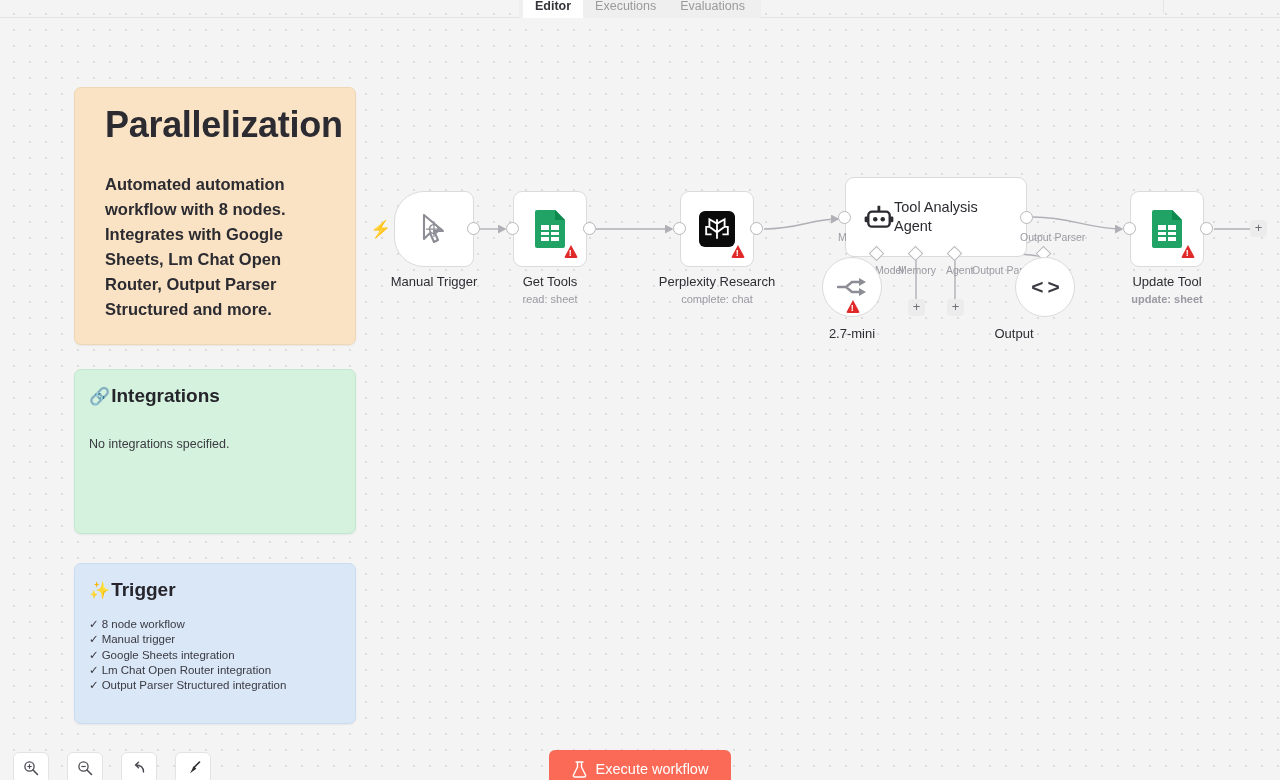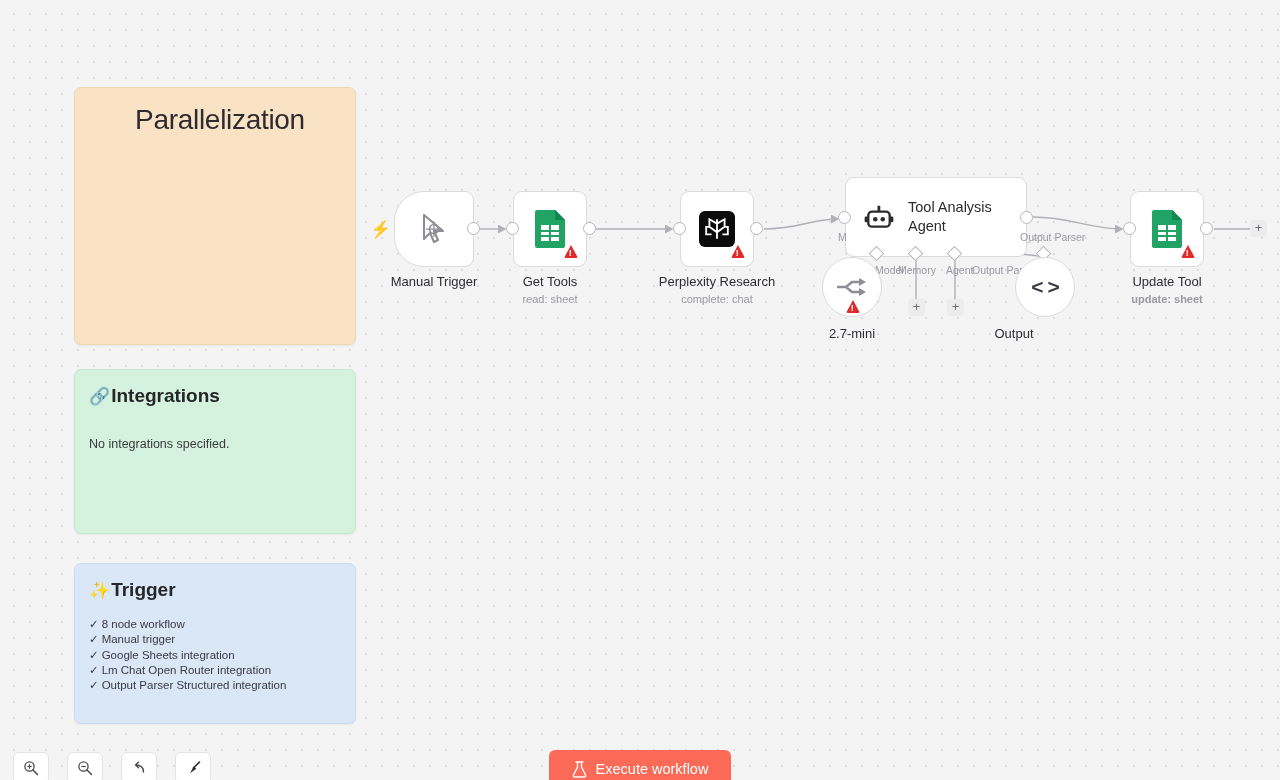--- a/index.html
+++ b/index.html
@@ -70,22 +70,22 @@
     left: 74px; top: 369px; width: 282px; height: 165px;
     background: #d4f2dd; border: 1px solid #c2e8ce;
     padding: 12px 14px;
   }
   .sticky.blue {
     left: 74px; top: 563px; width: 282px; height: 161px;
     background: #dae7f7; border: 1px solid #cadcf2;
     padding: 12px 14px;
   }
   .sticky-h1 {
-    font-size: 28px; font-weight: 400; color: #2b2b31;
-    margin: 0 0 26px 10px; letter-spacing: -0.3px; text-align: center;
+    font-size: 36px; font-weight: 700; color: #2b2b31;
+    margin: 0 0 26px 10px; letter-spacing: -0.3px;
   }
   .sticky-body {
     font-size: 16.5px; font-weight: 700; color: #2b2b31;
     line-height: 25px; margin-left: 10px;
   }
   .sticky-h2 {
     font-size: 19px; font-weight: 700; color: #25252b;
     margin: 3px 0 0 0; display: flex; align-items: center; gap: 1px;
   }
   .sticky-h2 .emoji { font-size: 17px; }
@@ -277,23 +277,33 @@
     <path d="M852,262 C852,250 862,254 877,252" stroke="#b0b0b6" stroke-width="1.4" fill="none"></path>
 
     <path d="M916,256 L916,300" stroke="#b0b0b6" stroke-width="1.4" fill="none"></path>
 
     <path d="M955,256 L955,300" stroke="#b0b0b6" stroke-width="1.4" fill="none"></path>
 
     <path d="M1044,262 C1044,252 1020,256 995,252" stroke="#b0b0b6" stroke-width="1.4" fill="none" stroke-dasharray="0"></path>
     <path d="M1000,250 C1020,248 1035,240 1046,232" stroke="#c9c9ce" stroke-width="1.3" fill="none" stroke-dasharray="4 3"></path>
   </svg>
 
+  <div class="topbar">
+    <div class="topbar-line"></div>
+    <div class="topbar-right-edge"></div>
+    <div class="tabs">
+      <div class="tab active">Editor</div>
+      <div class="tab">Executions</div>
+      <div class="tab">Evaluations</div>
+    </div>
+  </div>
 
   <div class="sticky orange">
     <div class="sticky-h1">Parallelization</div>
+    <div class="sticky-body">Automated automation workflow with 8 nodes. Integrates with Google Sheets, Lm Chat Open Router, Output Parser Structured and more.</div>
   </div>
 
   <div class="sticky green">
     <div class="sticky-h2">
       <span class="emoji">🔗</span>
       <span>Integrations</span>
     </div>
     <div class="sticky-sub">No integrations specified.</div>
   </div>
 
@@ -342,21 +352,21 @@
         <path d="M12,3 L12,21 M12,7 L5,3 L5,10 L2,10 L2,17 L7,17 M12,7 L19,3 L19,10 L22,10 L22,17 L17,17 M5,10 L12,15 L19,10" fill="none" stroke="#ffffff" stroke-width="1.7"></path>
       </svg>
     </div>
     <div class="warn" style="right:8px; bottom:8px;"></div>
   </div>
   <div class="port" style="left:673px; top:222px;"></div>
   <div class="port" style="left:750px; top:222px;"></div>
   <div class="node-caption" style="left:617px; top:274px; width:200px;">Perplexity Research</div>
   <div class="node-sub" style="left:617px; top:293px; width:200px;">complete: chat</div>
 
-  <div class="node wide" style="left:845px; top:177px; width:182px; height:80px; justify-content:flex-start; padding-left:18px; gap:14px;">
+  <div class="node wide" style="left:845px; top:177px; width:182px; height:80px; justify-content:flex-start; padding-left:18px; ">
     <svg width="30" height="26" viewBox="0 0 28 24">
       <rect x="4" y="7" width="20" height="14" rx="3.5" fill="none" stroke="#2b2b31" stroke-width="2.2"></rect>
       <rect x="0.6" y="11.5" width="3" height="5.5" rx="1.2" fill="#2b2b31"></rect>
       <rect x="24.4" y="11.5" width="3" height="5.5" rx="1.2" fill="#2b2b31"></rect>
       <rect x="12.6" y="1.5" width="2.6" height="5" fill="#2b2b31"></rect>
       <circle cx="10.5" cy="14" r="2.1" fill="#2b2b31"></circle>
       <circle cx="17.5" cy="14" r="2.1" fill="#2b2b31"></circle>
     </svg>
     <div class="agent-title">Tool Analysis Agent</div>
   </div>

